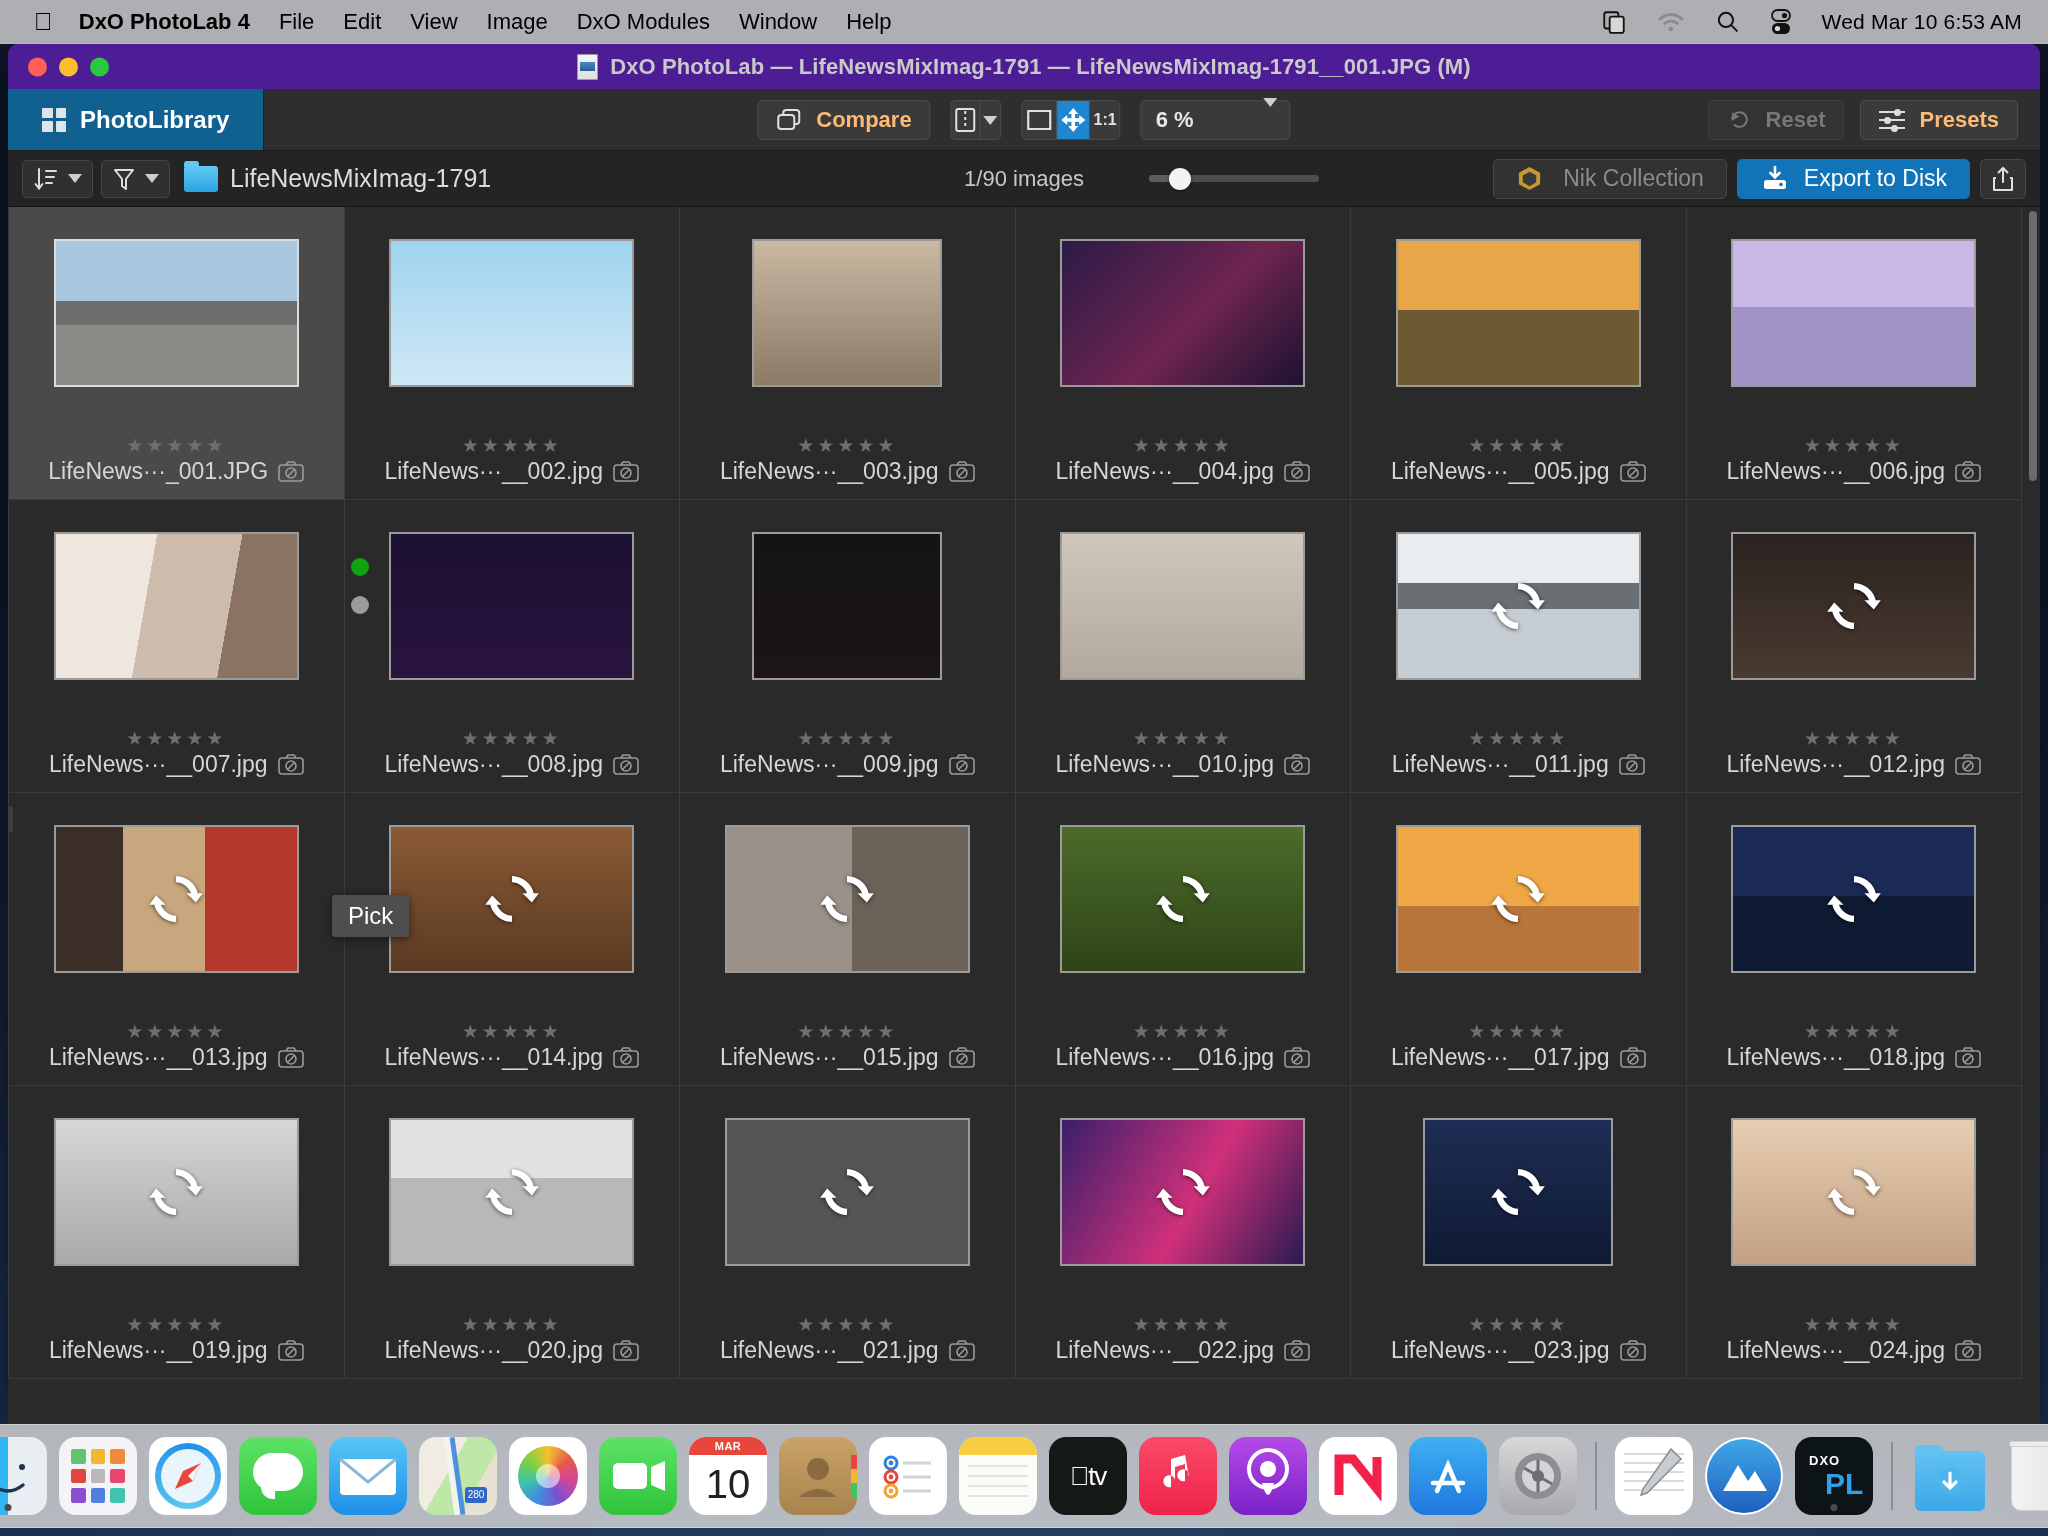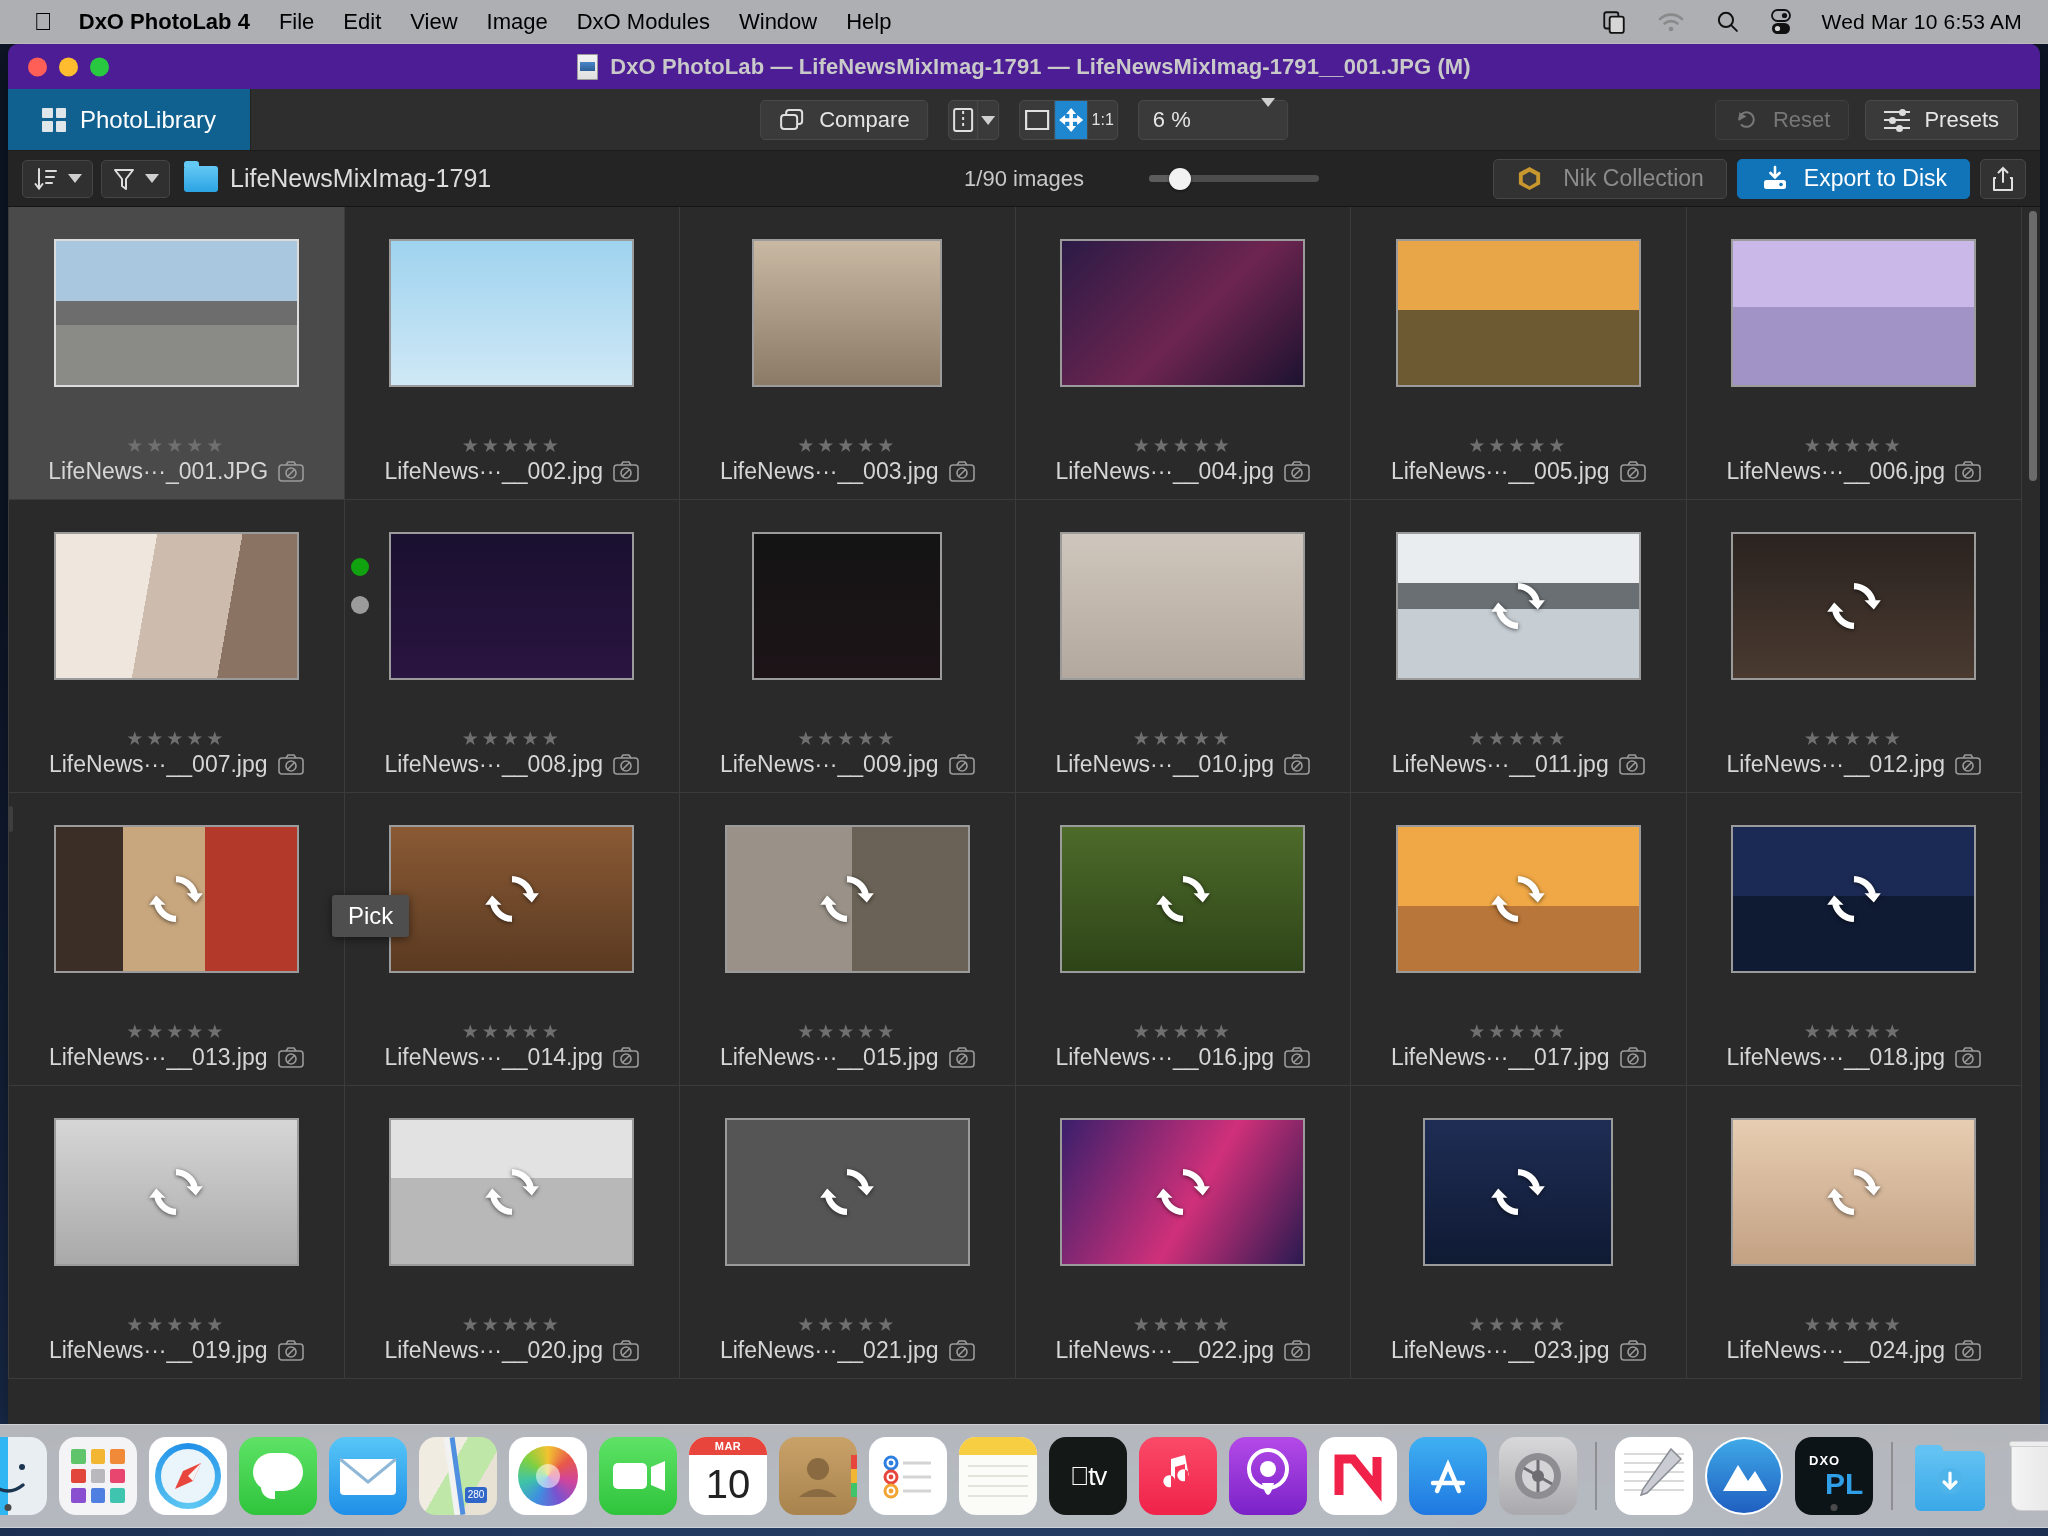--- a/index.html
+++ b/index.html
@@ -64,20 +64,21 @@
   #titletext .docicon:after{
     content:""; position:absolute; left:3px; right:3px; top:8px; height:9px;
     background:linear-gradient(#4a86c8,#2c5f97);
   }
 
   
   #toolbar{
     height:62px; background:#2e2e2e; display:flex; align-items:stretch;
     border-bottom:1px solid #1c1c1c;
     position:relative;
+    font-weight:bold;
   }
   .tabbtn{
     display:flex;align-items:center;gap:14px;
     padding:0 34px; color:#cfcfcf; font-size:24px;
     border-right:1px solid #222;
     cursor:default;
   }
   .tabbtn.active{ background:#10618f; color:#fff; }
   .grid-icon{ width:24px;height:24px; display:grid; grid-template-columns:1fr 1fr; grid-template-rows:1fr 1fr; gap:3px;}
   .grid-icon i{ background:#dfe6ea; border-radius:1px; display:block;}
@@ -85,21 +86,21 @@
   .sliders-icon .ln{ position:absolute;left:0;right:0;height:2.5px;background:#ddd;}
   .sliders-icon .kn{ position:absolute;width:7px;height:7px;border-radius:50%;background:#ddd;}
 
   #tbcenter{
     position:absolute; left:50%; transform:translateX(-50%);
     top:0; height:62px; display:flex; align-items:center; gap:20px;
   }
   .tb-btn{
     height:40px; background:#3a3a3a; border:1px solid #4a4a4a; border-radius:5px;
     display:flex;align-items:center;gap:14px; padding:0 18px;
-    color:#e5e5e5; font-size:22px;
+    color:#fdba74; font-size:22px;
   }
   .tb-group{ display:flex; height:40px; border:1px solid #4a4a4a;border-radius:5px; overflow:hidden; background:#3a3a3a;}
   .tb-group > div{ display:flex;align-items:center;justify-content:center; padding:0 3px; color:#e2e2e2;font-size:16px;}
   .tb-group > div + div{ border-left:1px solid #4a4a4a;}
   .tb-group .sel{ background:#1f86d0; }
   .zoomcombo{
     height:40px;width:150px; background:#3a3a3a; border:1px solid #4a4a4a;border-radius:5px;
     display:flex;align-items:center; color:#e6e6e6;font-size:22px; padding-left:14px; position:relative;
   }
   .zoomcombo .caret{ position:absolute; right:12px; top:50%; transform:translateY(-50%); }

